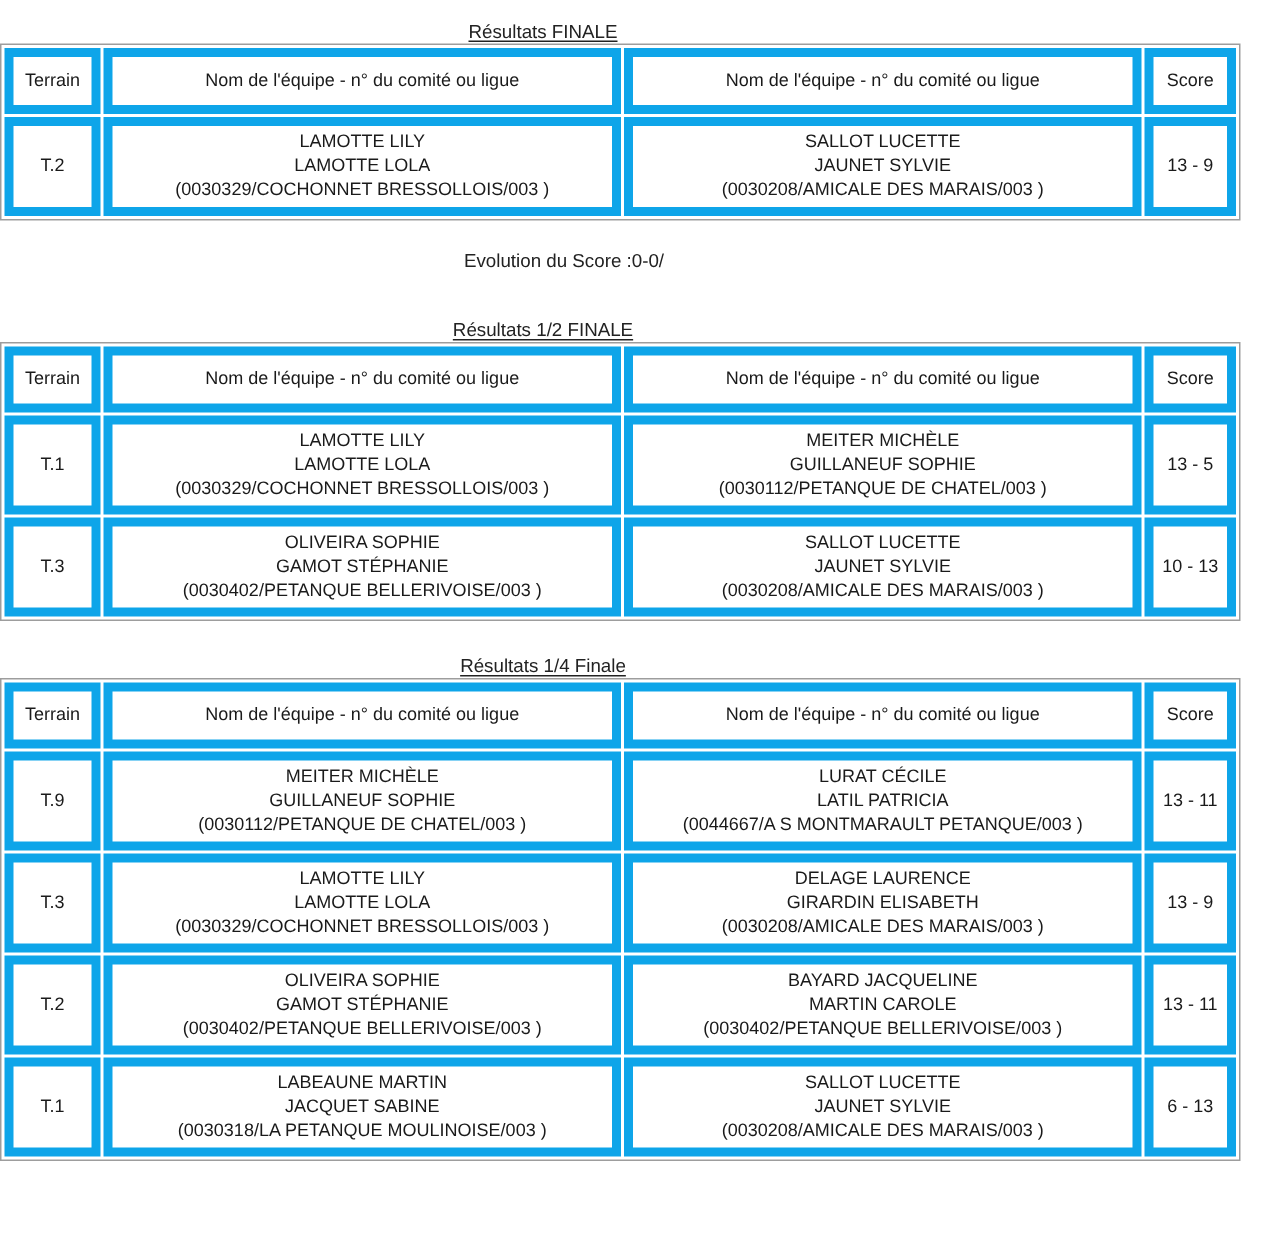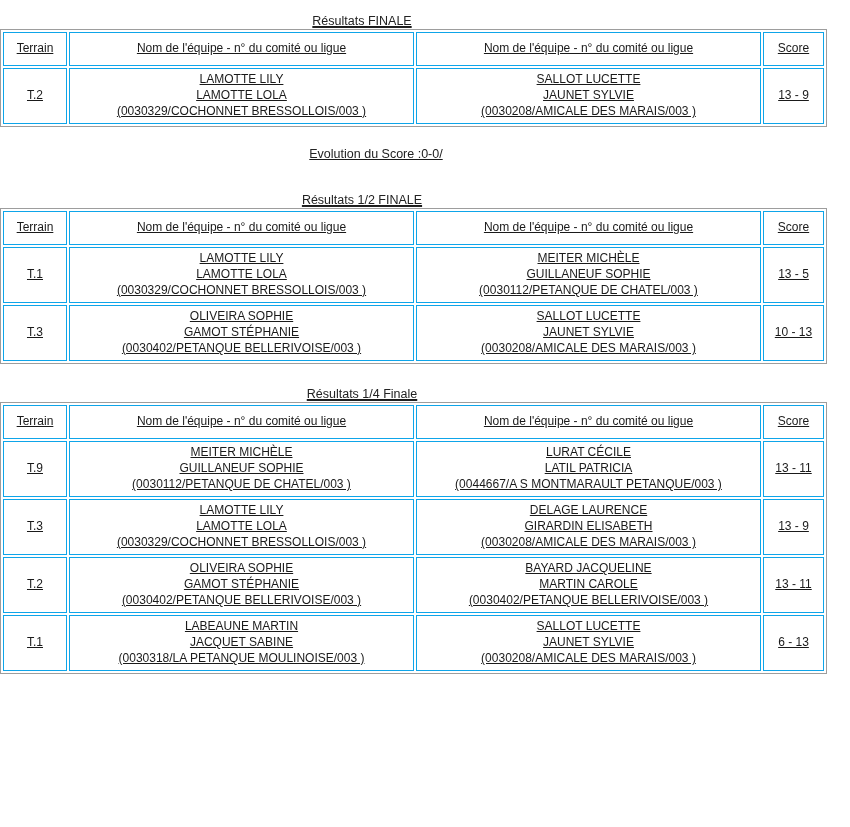--- a/index.html
+++ b/index.html
@@ -13,21 +13,20 @@
     height: 827px;
     font-family: "Liberation Sans", sans-serif;
     color: #1a1a1a;
     -webkit-font-smoothing: antialiased;
     overflow: hidden;
   }
 
   .page {
     width: 724px;
     position: relative;
-    text-decoration: underline;
   }
 
   
   .section-title {
     text-align: center;
     font-size: 12.5px;
     color: #222222;
     padding: 0;
     margin: 0;
     font-weight: normal;
@@ -60,21 +59,21 @@
     width: 825px;
     margin: 0 auto;
     border-collapse: separate;
     border-spacing: 2px;
     border: 1px solid #9d9d9d;
     background: #ffffff;
     table-layout: fixed;
   }
   .results-table td,
   .results-table th {
-    border: 1px solid #0ea5e9;
+    border: 6px solid #0ea5e9;
     background: #ffffff;
     text-align: center;
     vertical-align: middle;
     font-weight: normal;
     font-size: 12px;
     color: #1a1a1a;
     padding: 3px 2px;
     line-height: 1.32;
   }
   .results-table th {

